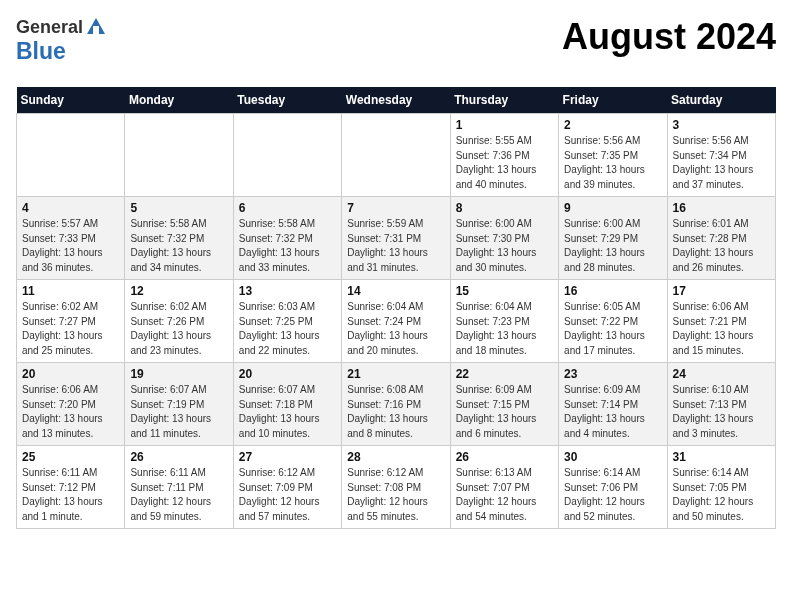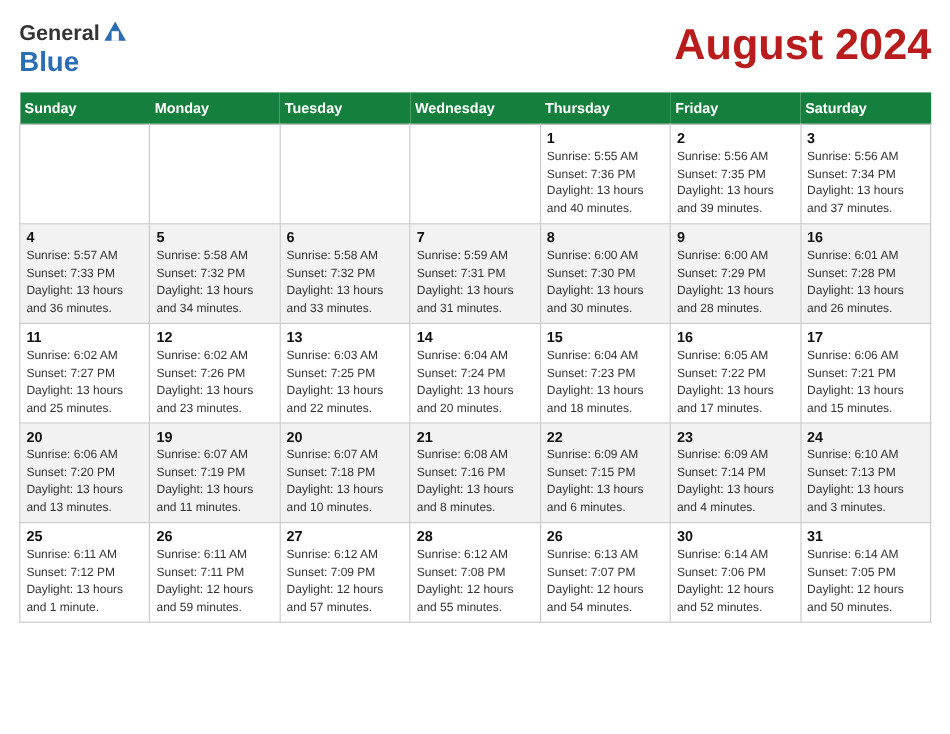--- a/index.html
+++ b/index.html
@@ -7,21 +7,21 @@
       font-family: Arial, sans-serif;
       background: #fff;
       width: 792px;
       min-height: 612px;
       padding: 16px;
     }
     .header {
       display: flex;
       justify-content: space-between;
       align-items: flex-start;
-      margin-bottom: 12px;
+      margin-bottom: 22px;
     }
     .logo {
       display: flex;
       flex-direction: column;
       align-items: flex-start;
     }
     .logo-text {
       display: flex;
       align-items: center;
       gap: 0;
@@ -40,34 +40,34 @@
       width: 22px;
       height: 22px;
       margin-left: 2px;
     }
     .title-block {
       text-align: right;
     }
     .main-title {
       font-size: 36px;
       font-weight: bold;
-      color: #b91c1c;
+      color: #000000;
     }
     .subtitle {
       font-size: 15px;
       color: #444;
       margin-top: 2px;
     }
     table {
       width: 100%;
       border-collapse: collapse;
       font-size: 11px;
     }
     thead tr th {
-      background: #15803d;
+      background: #0f172a;
       color: #fff;
       padding: 6px 4px;
       text-align: left;
       font-size: 12px;
       font-weight: bold;
     }
     tbody tr td {
       border: 1px solid #ccc;
       vertical-align: top;
       padding: 4px 5px;

